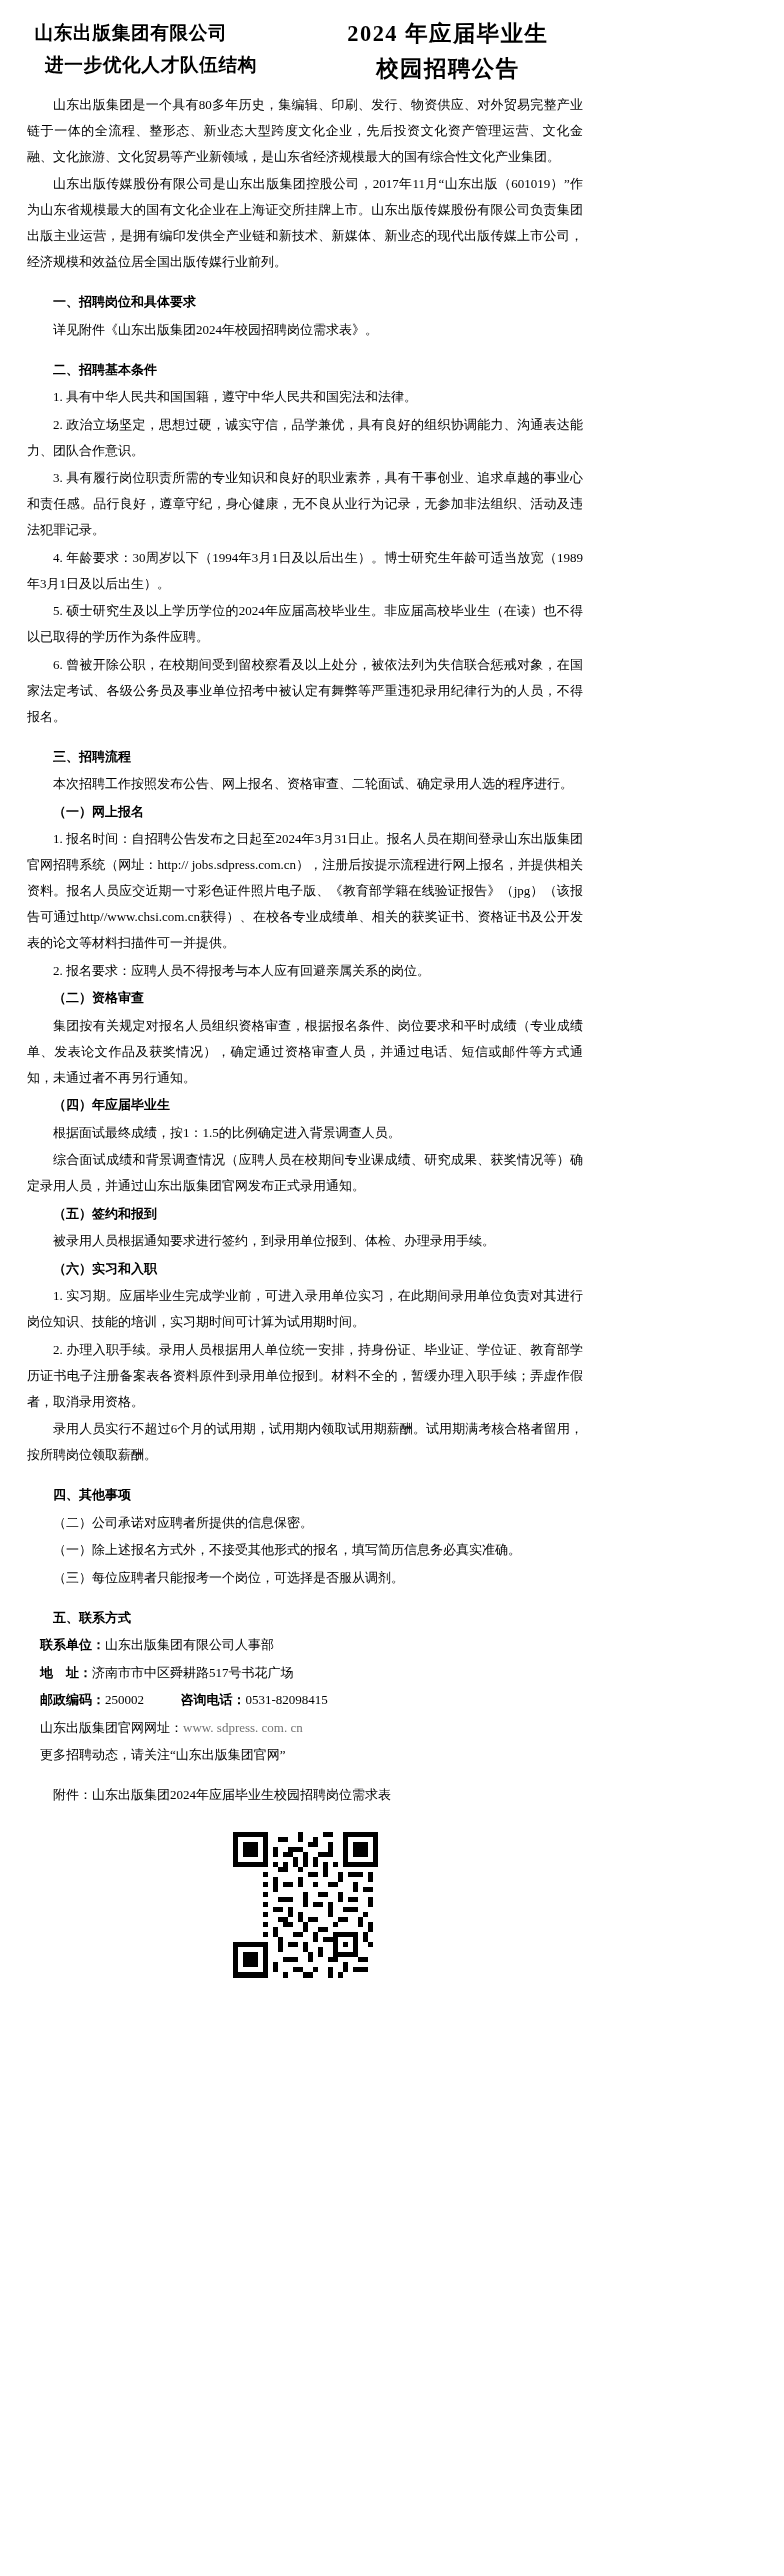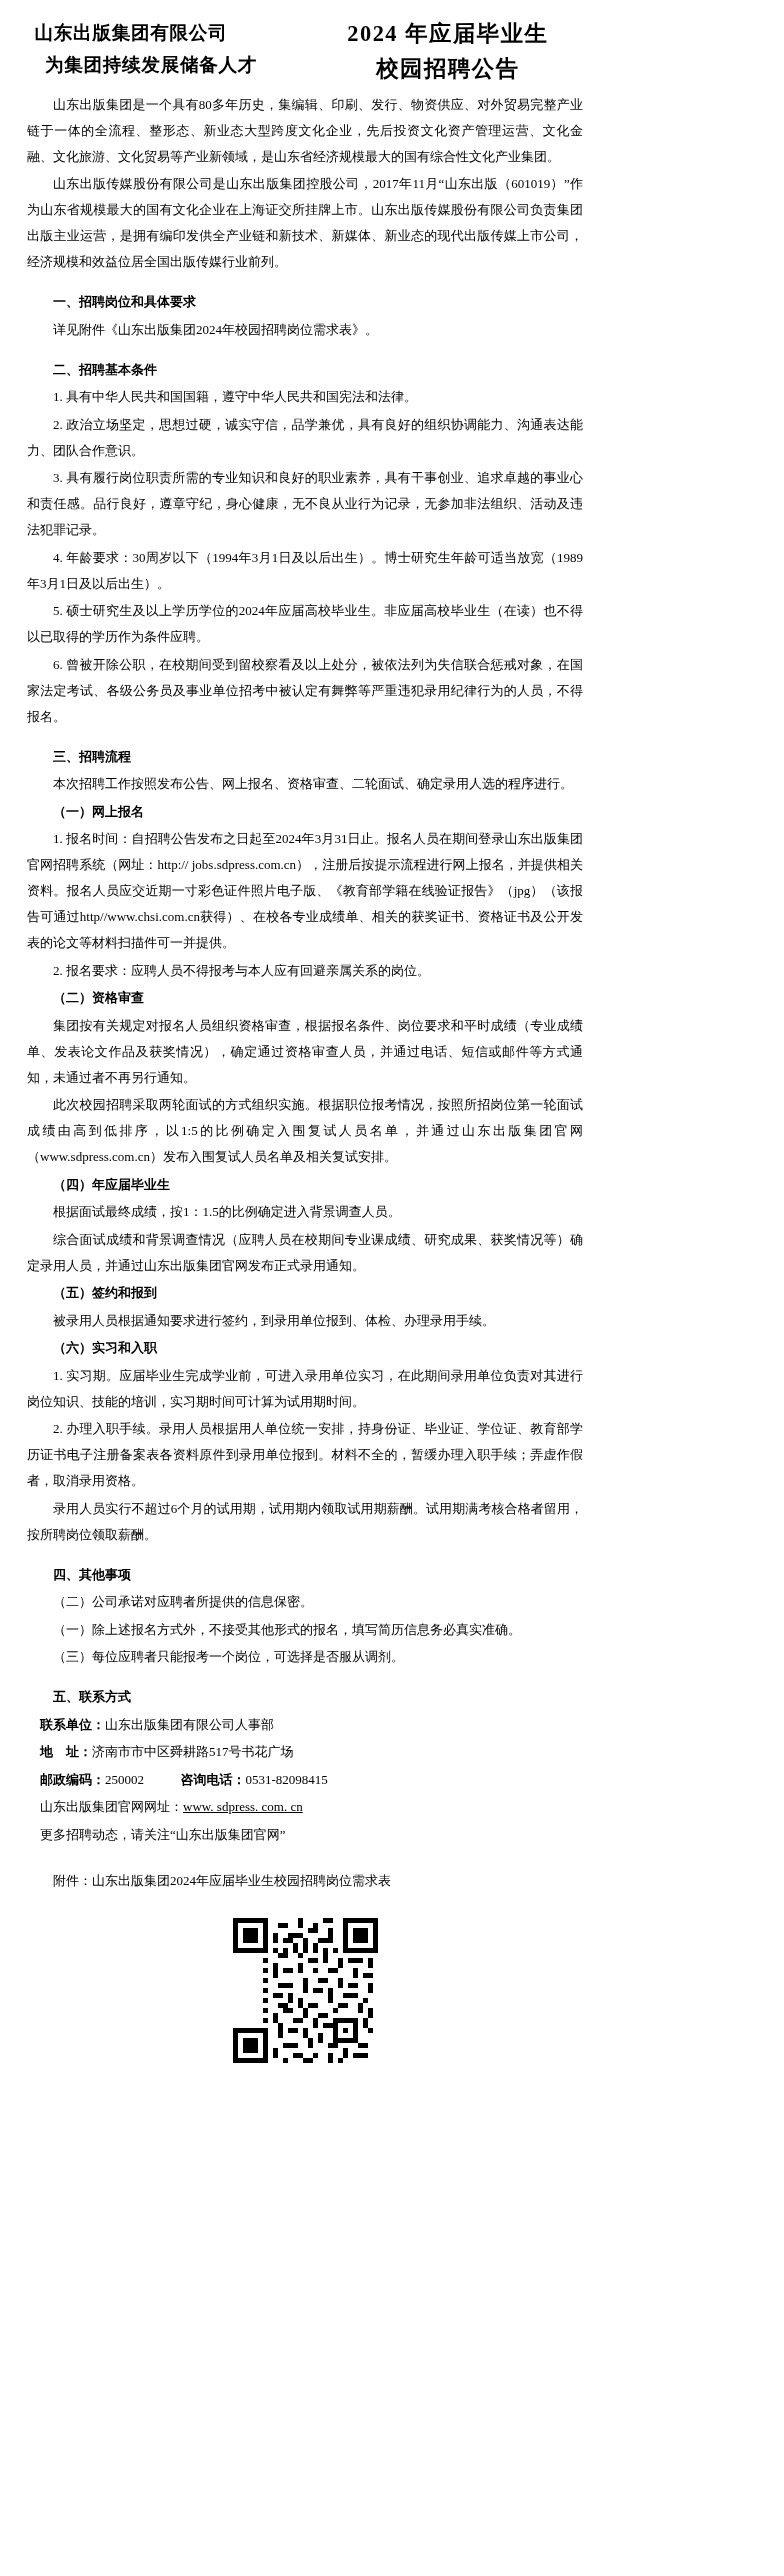--- a/index.html
+++ b/index.html
@@ -70,33 +70,32 @@
   .sec-head {
     font-weight: bold;
     text-indent: 2em;
     margin-top: 14px;
   }
   .sub-head {
     font-weight: bold;
     text-indent: 2em;
   }
   .link {
-    text-decoration: underline;
-    color: #000000;
+    color: #737373;
   }
   .contact-line {
     text-indent: 0;
     padding-left: 1em;
   }
   .contact-label {
     font-weight: bold;
   }
   .attach-line {
     text-indent: 2em;
-    margin-top: 20px;
+    margin-top: 14px;
   }
   
   .qr-wrap {
     display: flex;
     justify-content: center;
     margin-top: 19.4px;
   }
   .qr {
     width: 146px;
     height: 146px;
@@ -106,21 +105,21 @@
   }
 </style>
 </head>
 <body>
 
 <div class="page">
 
   <div class="header">
     <div class="header-left">
       <div class="org-line">山东出版集团有限公司</div>
-      <div class="org-line second">为集团持续发展储备人才</div>
+      <div class="org-line second">进一步优化人才队伍结构</div>
     </div>
     <div class="header-right">
       <div class="title-line">2024 年应届毕业生</div>
       <div class="title-line">校园招聘公告</div>
     </div>
   </div>
 
   <div class="body-text">
 
     <p class="indent2">山东出版集团是一个具有80多年历史，集编辑、印刷、发行、物资供应、对外贸易完整产业链于一体的全流程、整形态、新业态大型跨度文化企业，先后投资文化资产管理运营、文化金融、文化旅游、文化贸易等产业新领域，是山东省经济规模最大的国有综合性文化产业集团。</p>
@@ -140,21 +139,20 @@
     <p class="sec-head">三、招聘流程</p>
     <p class="indent2">本次招聘工作按照发布公告、网上报名、资格审查、二轮面试、确定录用人选的程序进行。</p>
 
     <p class="sub-head">（一）网上报名</p>
     <p class="indent2">1. 报名时间：自招聘公告发布之日起至2024年3月31日止。报名人员在期间登录山东出版集团官网招聘系统（网址：http://  jobs.sdpress.com.cn），注册后按提示流程进行网上报名，并提供相关资料。报名人员应交近期一寸彩色证件照片电子版、《教育部学籍在线验证报告》（jpg）（该报告可通过http//www.chsi.com.cn获得）、在校各专业成绩单、相关的获奖证书、资格证书及公开发表的论文等材料扫描件可一并提供。</p>
     <p class="indent2">2. 报名要求：应聘人员不得报考与本人应有回避亲属关系的岗位。</p>
 
     <p class="sub-head">（二）资格审查</p>
     <p class="indent2">集团按有关规定对报名人员组织资格审查，根据报名条件、岗位要求和平时成绩（专业成绩单、发表论文作品及获奖情况），确定通过资格审查人员，并通过电话、短信或邮件等方式通知，未通过者不再另行通知。</p>
 
-    <p class="indent2">此次校园招聘采取两轮面试的方式组织实施。根据职位报考情况，按照所招岗位第一轮面试成绩由高到低排序，以1:5的比例确定入围复试人员名单，并通过山东出版集团官网（www.sdpress.com.cn）发布入围复试人员名单及相关复试安排。</p>
 
     <p class="sub-head">（四）年应届毕业生</p>
     <p class="indent2">根据面试最终成绩，按1：1.5的比例确定进入背景调查人员。</p>
     <p class="indent2">综合面试成绩和背景调查情况（应聘人员在校期间专业课成绩、研究成果、获奖情况等）确定录用人员，并通过山东出版集团官网发布正式录用通知。</p>
 
     <p class="sub-head">（五）签约和报到</p>
     <p class="indent2">被录用人员根据通知要求进行签约，到录用单位报到、体检、办理录用手续。</p>
 
     <p class="sub-head">（六）实习和入职</p>
     <p class="indent2">1. 实习期。应届毕业生完成学业前，可进入录用单位实习，在此期间录用单位负责对其进行岗位知识、技能的培训，实习期时间可计算为试用期时间。</p>

